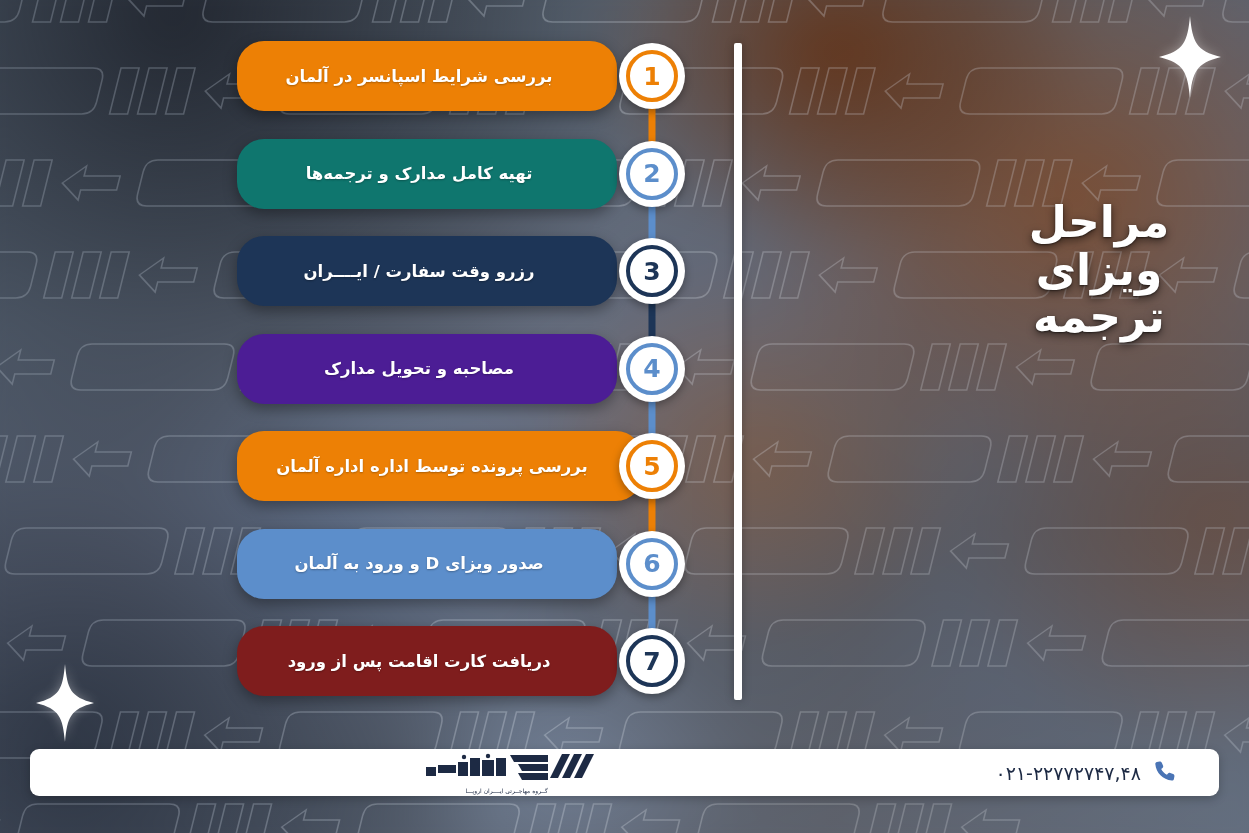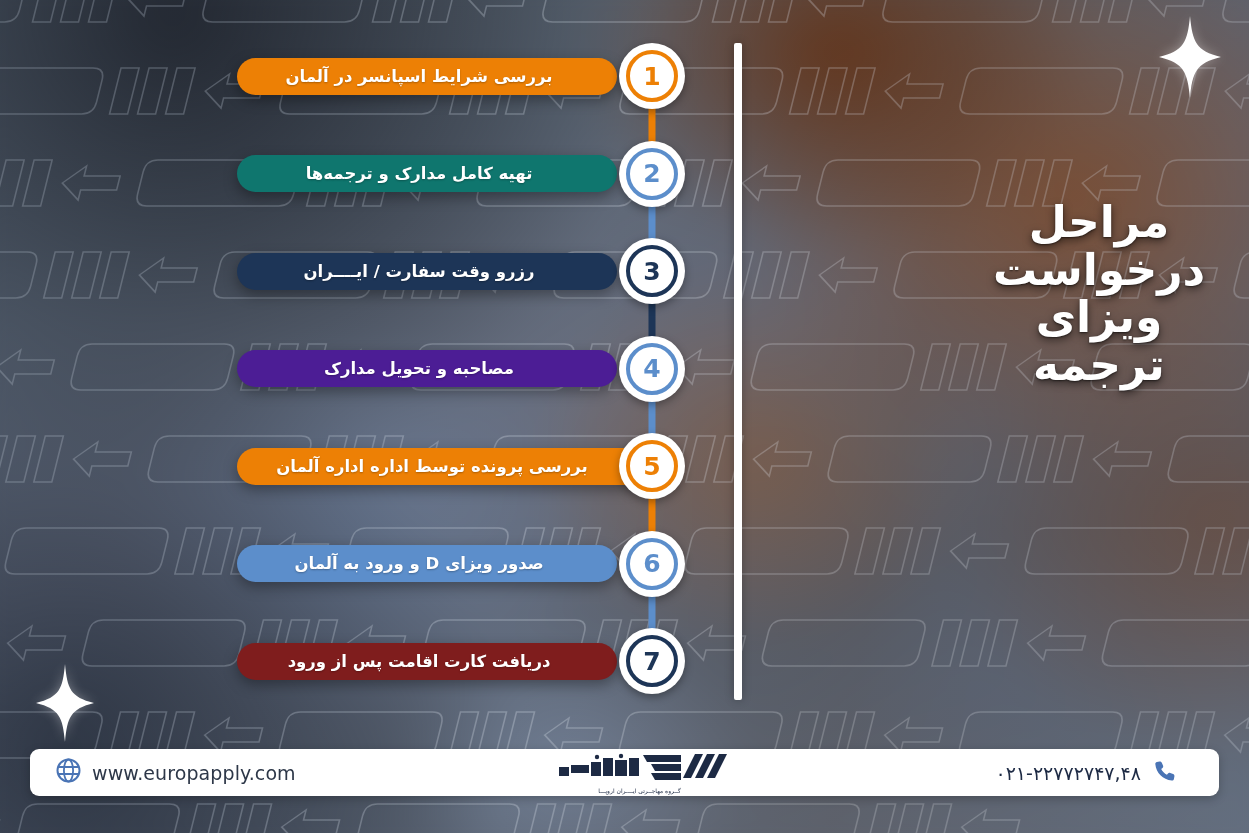--- a/index.html
+++ b/index.html
@@ -72,21 +72,21 @@
     border-radius:3px;
   }
 
   .step{
     position:absolute;
     left:237px;
     height:54px;
     display:flex; align-items:center;
   }
   .step-bar{
-    height:37px;
+    height:70px;
     border-radius:27px;
     display:flex; align-items:center; justify-content:center;
     padding:0 46px 0 30px;
     box-shadow:0 5px 14px rgba(0,0,0,.34);
     position:relative;
     text-align:center;
   }
   .step-label{
     color:#ffffff;
     font-size:16.5px;
@@ -461,37 +461,26 @@
             <div class="step-badge-ring">
               <span class="step-num">7</span>
             </div>
           </div>
         </div>
       </div>
   </div>
 
   <div class="title-block">
     <div class="title-line">مراحل</div>
-    <div class="title-line">درخواست</div>
     <div class="title-line">ویزای</div>
     <div class="title-line">ترجمه</div>
   </div>
 
   <div class="footer">
 
-    <div class="footer-left">
-      <span>
-        <svg width="25" height="25" viewBox="0 0 25 25" xmlns="http://www.w3.org/2000/svg">
-          <circle cx="12.5" cy="12.5" r="11" fill="none" stroke="#4a74b5" stroke-width="2"></circle>
-          <ellipse cx="12.5" cy="12.5" rx="4.6" ry="11" fill="none" stroke="#4a74b5" stroke-width="1.8"></ellipse>
-          <path d="M2.2 9 L22.8 9 M2.2 16 L22.8 16" stroke="#4a74b5" stroke-width="1.8" fill="none"></path>
-        </svg>
-      </span>
-      <span class="footer-url">www.europapply.com</span>
-    </div>
 
     <div class="footer-center">
       <div class="brand">
         <svg width="178" height="34" viewBox="0 0 178 34" xmlns="http://www.w3.org/2000/svg">
           <g fill="#1d2a44">
             <path d="M168 2 L176 2 L164 26 L156 26 Z"></path>
             <path d="M156 2 L164 2 L152 26 L144 26 Z"></path>
             <path d="M144 2 L152 2 L140 26 L132 26 Z"></path>
             <path d="M92 3 L130 3 L130 10 L96 10 Z"></path>
             <path d="M100 12 L130 12 L130 19 L104 19 Z"></path>

